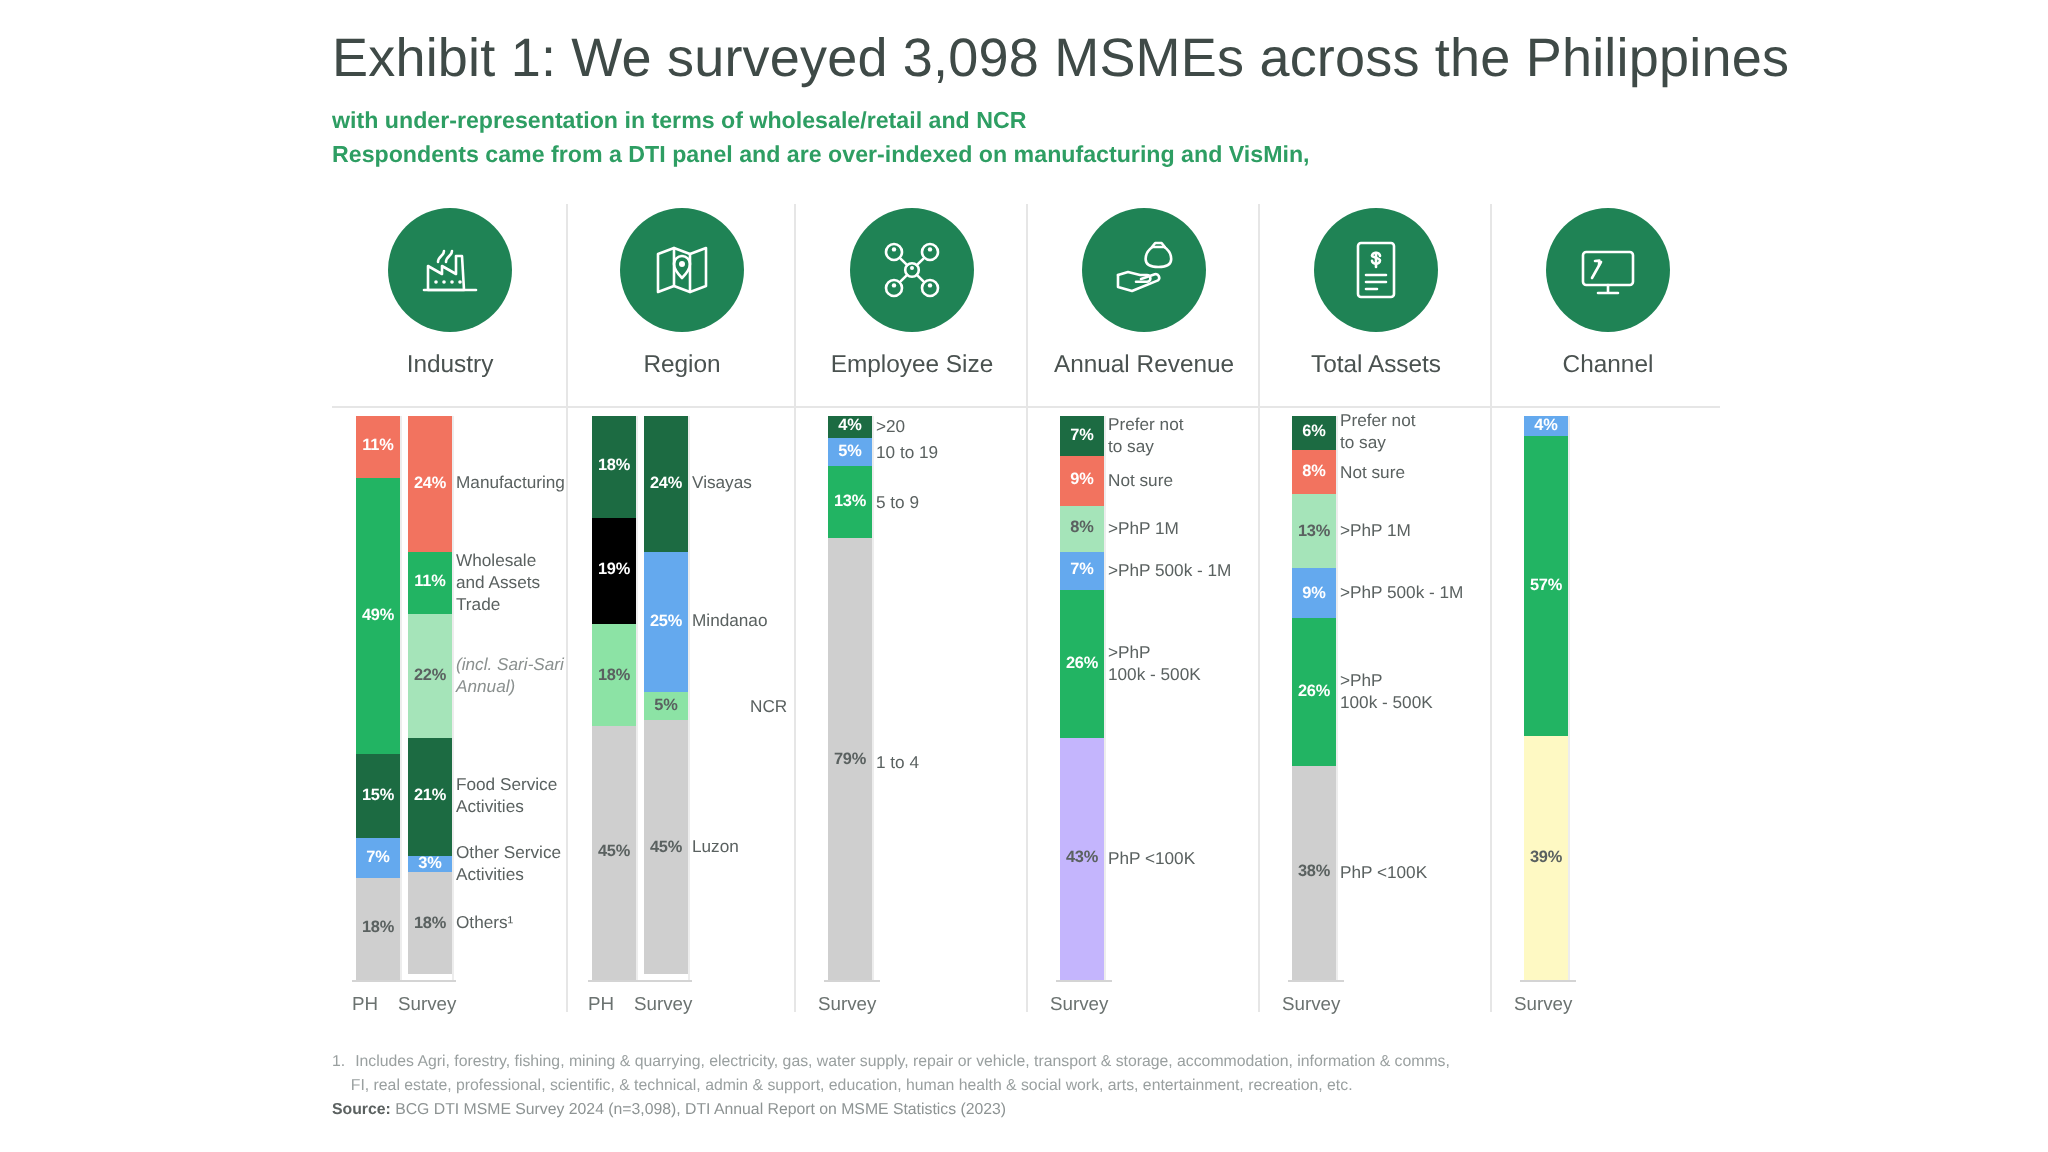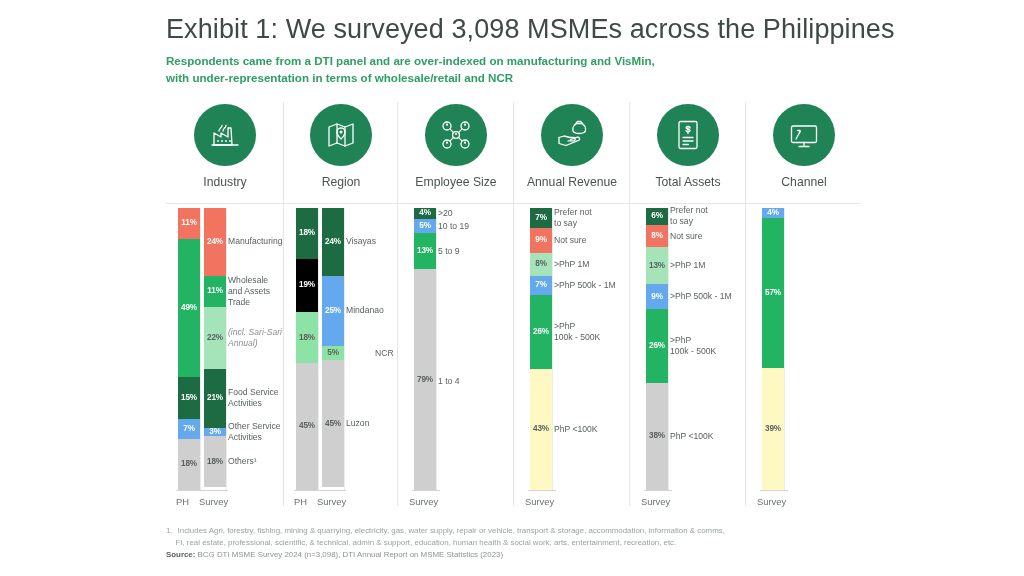--- a/index.html
+++ b/index.html
@@ -100,22 +100,22 @@
   .foot .src b{color:#5b6160;font-weight:700;}
 </style>
 </head>
 <body>
 
 <div class="slide">
 
   <div class="title">Exhibit 1: We surveyed 3,098 MSMEs across the Philippines</div>
 
   <div class="subtitle">
+    <div>with under-representation in terms of wholesale/retail and NCR</div>
     <div>Respondents came from a DTI panel and are over-indexed on manufacturing and VisMin,</div>
-    <div>with under-representation in terms of wholesale/retail and NCR</div>
   </div>
 
   <div class="hrule"></div>
 
   <div class="cols" id="cols">
       <div class="col w-ind">
         <div class="icon-wrap">
           <svg width="34" height="34" viewBox="0 0 34 34">
             <g fill="none" stroke="#fff" stroke-width="1.3" stroke-linecap="round" stroke-linejoin="round">
       <path d="M6 27V15l7 4v-4l7 4V10h3l1 17z"></path>
@@ -346,21 +346,21 @@
               </div>
               <div class="seg" style="height: 22.56px; background: rgb(165, 228, 185);">
                 <span class="pct" style="color: rgb(90, 97, 96);">8%</span>
               </div>
               <div class="seg" style="height: 19.74px; background: rgb(100, 169, 238);">
                 <span class="pct" style="color: rgb(255, 255, 255);">7%</span>
               </div>
               <div class="seg" style="height: 73.32px; background: rgb(34, 180, 99);">
                 <span class="pct" style="color: rgb(255, 255, 255);">26%</span>
               </div>
-              <div class="seg" style="height: 121.26px; background: #fef9c3;">
+              <div class="seg" style="height: 121.26px; background: #c4b5fd;">
                 <span class="pct" style="color: rgb(90, 97, 96);">43%</span>
               </div>
             </div>
           </div>
           <div class="baseline" style="left: 14px; width: 28px;"></div>
           <div class="axis-lbl" style="left: 11px;">Survey</div>
           <div class="legend" style="left: 40px;">
             <div class="li" style="top: -1.13px;">
               <div>Prefer not</div>
               <div>to say</div>

